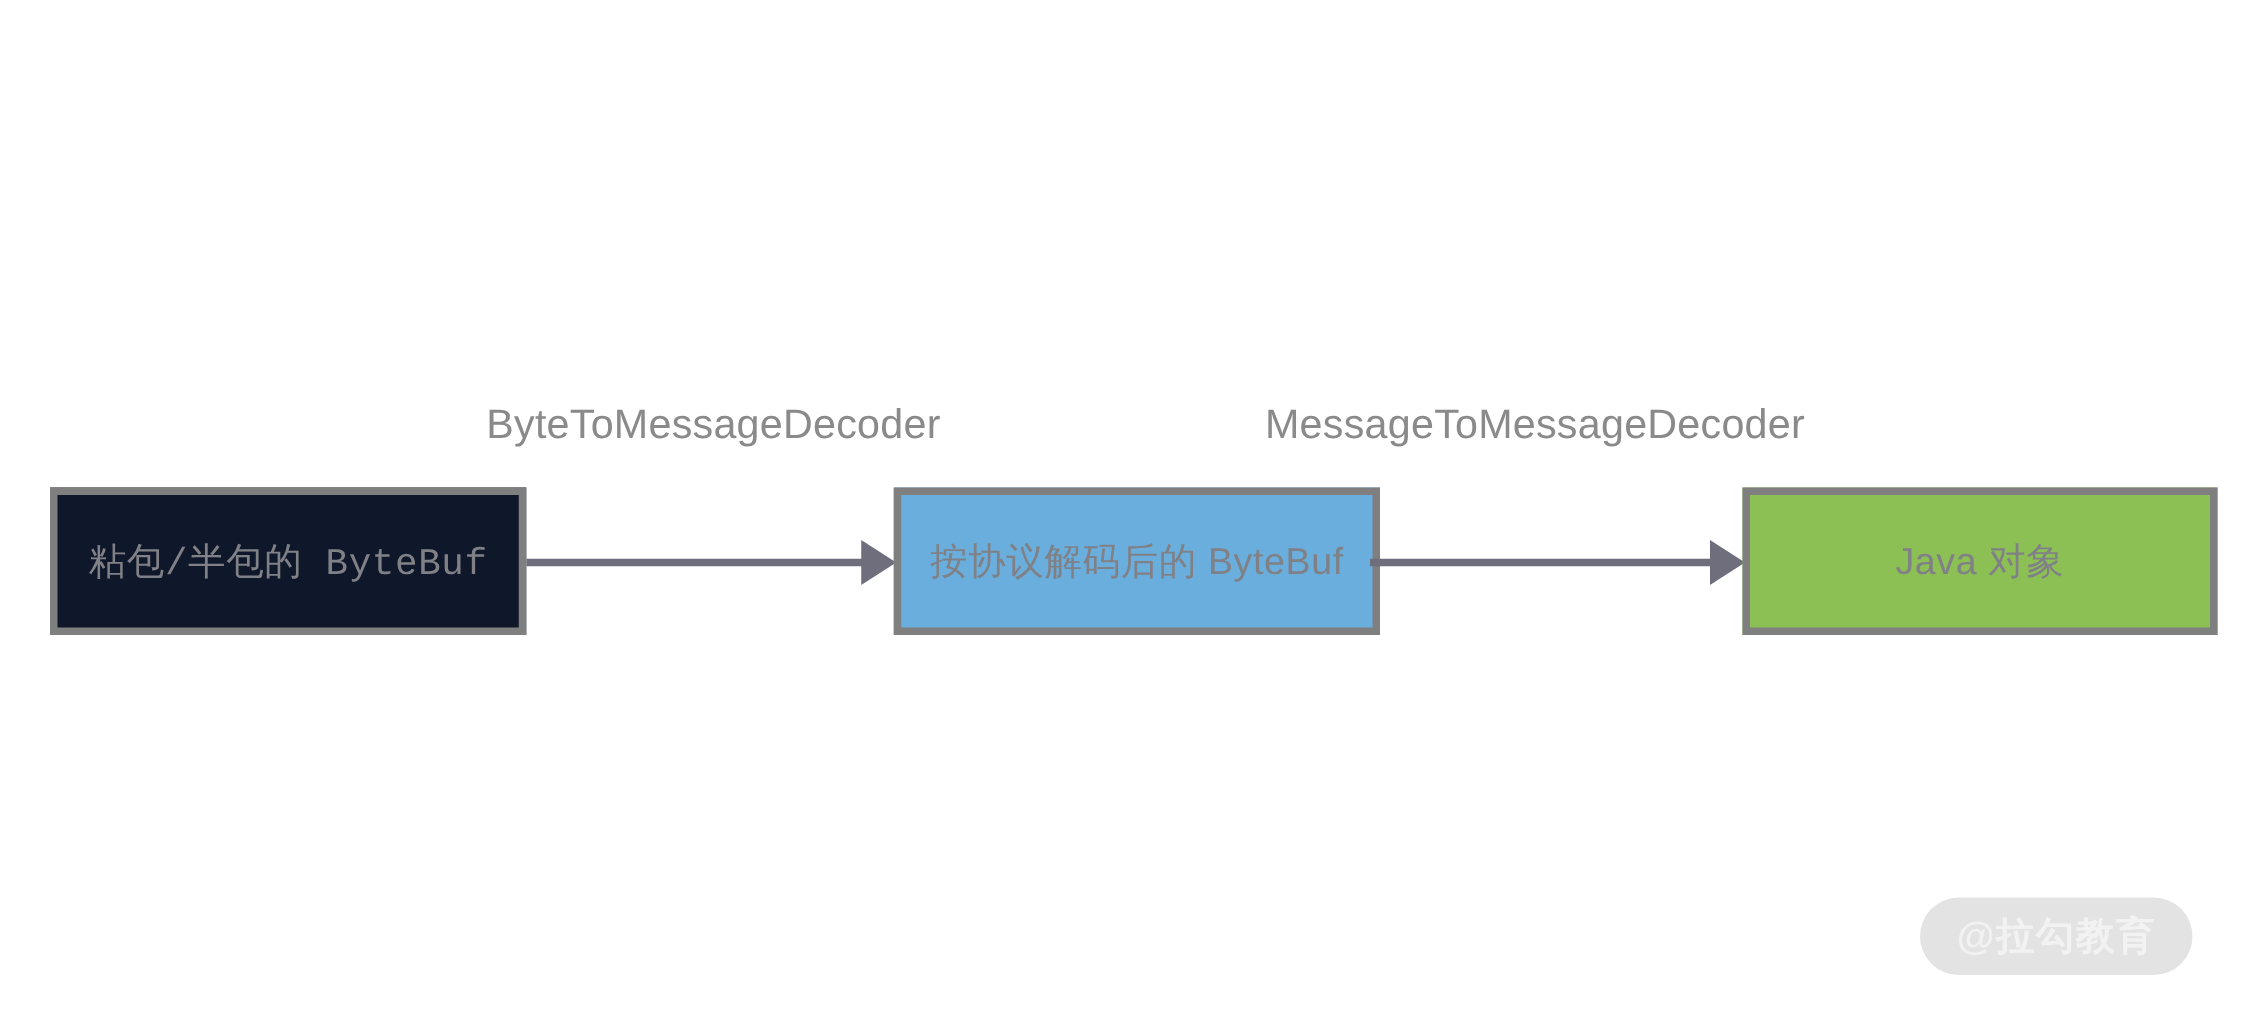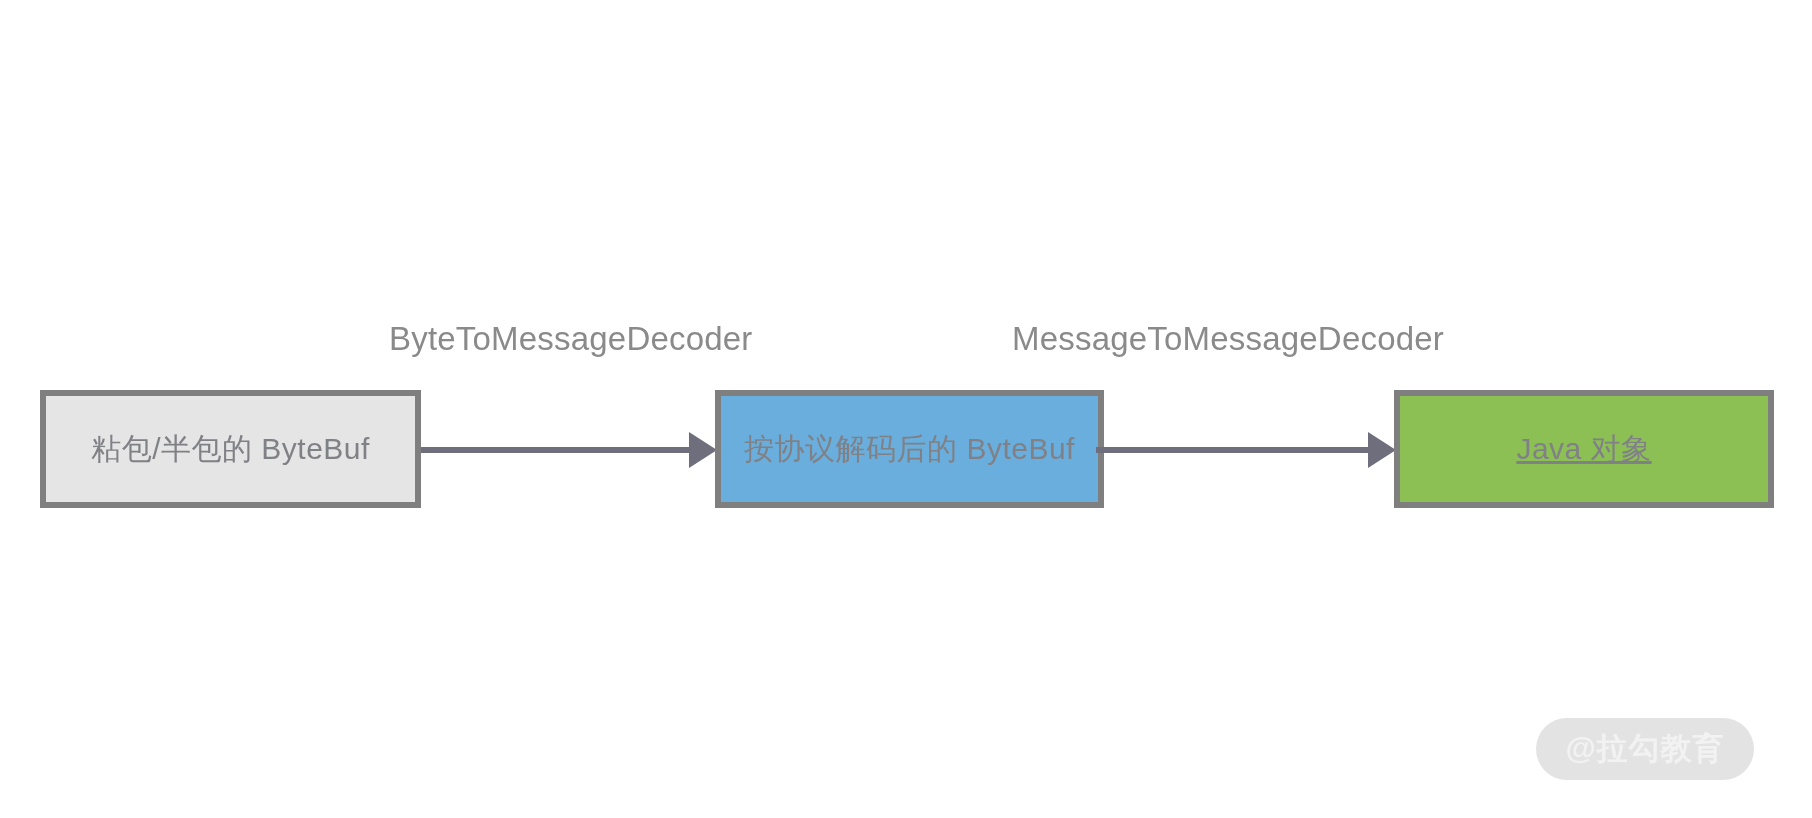--- a/index.html
+++ b/index.html
@@ -32,32 +32,32 @@
     justify-content: center;
     color: #808186;
     font-size: 30px;
     font-weight: 400;
     letter-spacing: 0.5px;
     white-space: nowrap;
   }
   #node-bytebuf-raw {
     left: 40px;
     width: 381px;
-    background: #e5e5e5;
+    background: #0f172a;
+    font-family: Liberation Mono, monospace;
   }
   #node-bytebuf-decoded {
     left: 715px;
     width: 389px;
     background: #6aaedd;
   }
   #node-java-object {
     left: 1394px;
     width: 380px;
     background: #8cc055;
-    text-decoration: underline;
   }
 
   
   .arrow {
     position: absolute;
     top: 432px;
     height: 36px;
     pointer-events: none;
   }
   #arrow-1 { left: 421px; width: 296px; }

